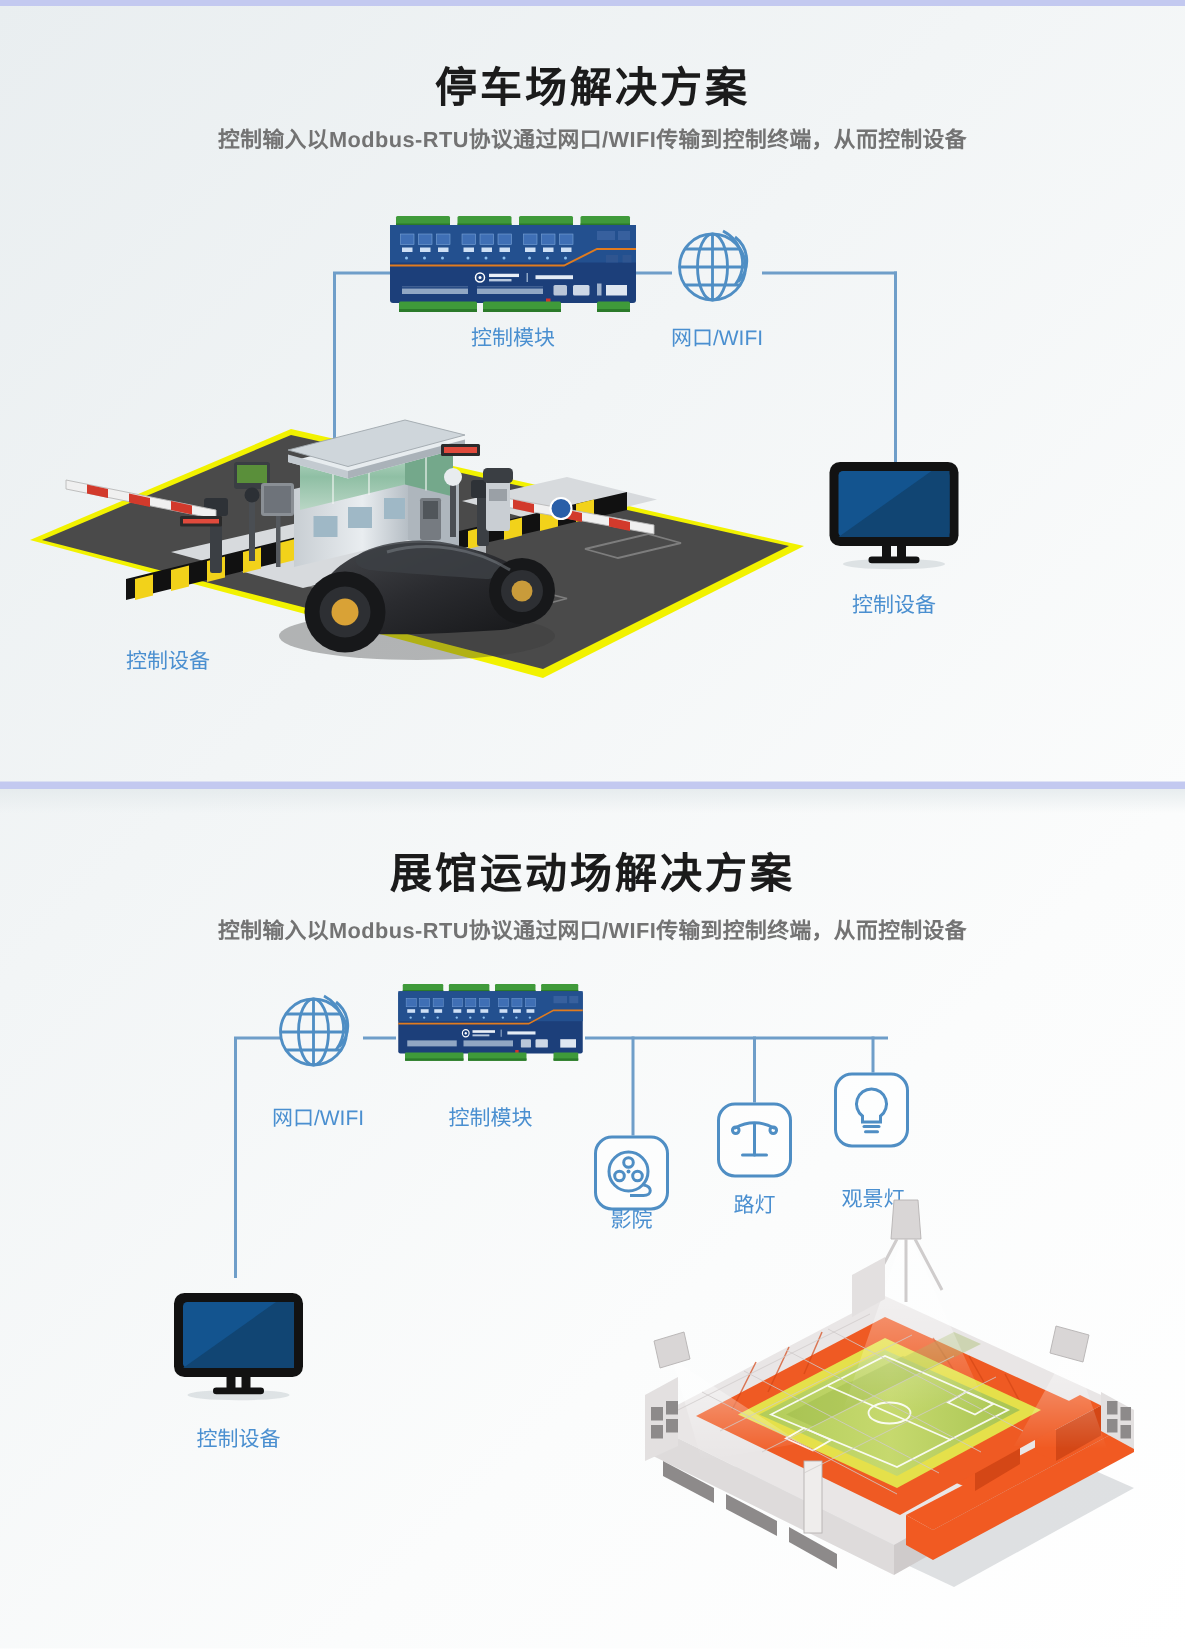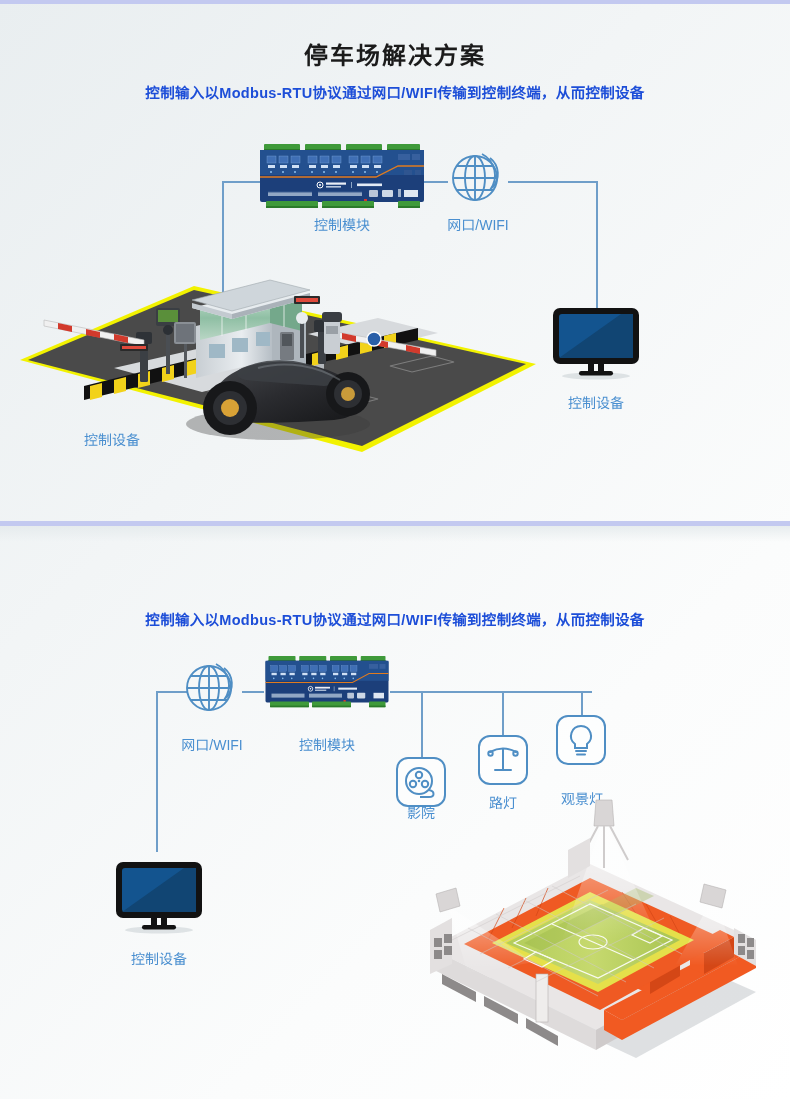--- a/index.html
+++ b/index.html
@@ -34,25 +34,25 @@
     position: absolute; left: 0; top: 521px; width: 790px; height: 5px;
     background: #c3c9f0;
   }
   .divider::after{
     content:""; position:absolute; left:0; top:5px; width:790px; height:16px;
     background: linear-gradient(180deg, rgba(228,234,236,.85), rgba(255,255,255,0));
   }
 
   .sec-title {
     position: absolute; width: 790px; text-align: center;
-    font-size: 24px; font-weight: bold; color: #1b1b1b; letter-spacing: 2px;
+    font-size: 28px; font-weight: bold; color: #1b1b1b; letter-spacing: 2px;
   }
   .sec-sub {
     position: absolute; width: 790px; text-align: center;
-    font-size: 14.5px; font-weight: bold; color: #1d4ed8; letter-spacing: .3px;
+    font-size: 14.5px; font-weight: bold; color: #737373; letter-spacing: .3px;
   }
 
   
   .conn { position: absolute; background: #6f9ec9; }
   .conn.h { height: 1.5px; }
   .conn.v { width: 1.5px; }
 
   
   .node-label {
     position: absolute; text-align: center;
@@ -383,20 +383,21 @@
         </g>
       </svg>
     </div>
     <div class="node-label" style="left:52px; top:425px; width:120px;">控制设备</div>
   </div>
 
   <div class="divider"></div>
 
   <div class="section" id="section-stadium">
 
+    <div class="sec-title" style="top:24px;">展馆运动场解决方案</div>
     <div class="sec-sub" style="top:72px;">控制输入以Modbus-RTU协议通过网口/WIFI传输到控制终端，从而控制设备</div>
 
     <div class="conn v" style="left:156px; top:156px; height:160px;"></div>
     <div class="conn h" style="left:156px; top:155px; width:32px;"></div>
 
     <div class="conn h" style="left:242px; top:155px; width:22px;"></div>
 
     <div class="conn h" style="left:390px; top:155px; width:202px;"></div>
 
     <div class="conn v" style="left:421px; top:155px; height:66px;"></div>

